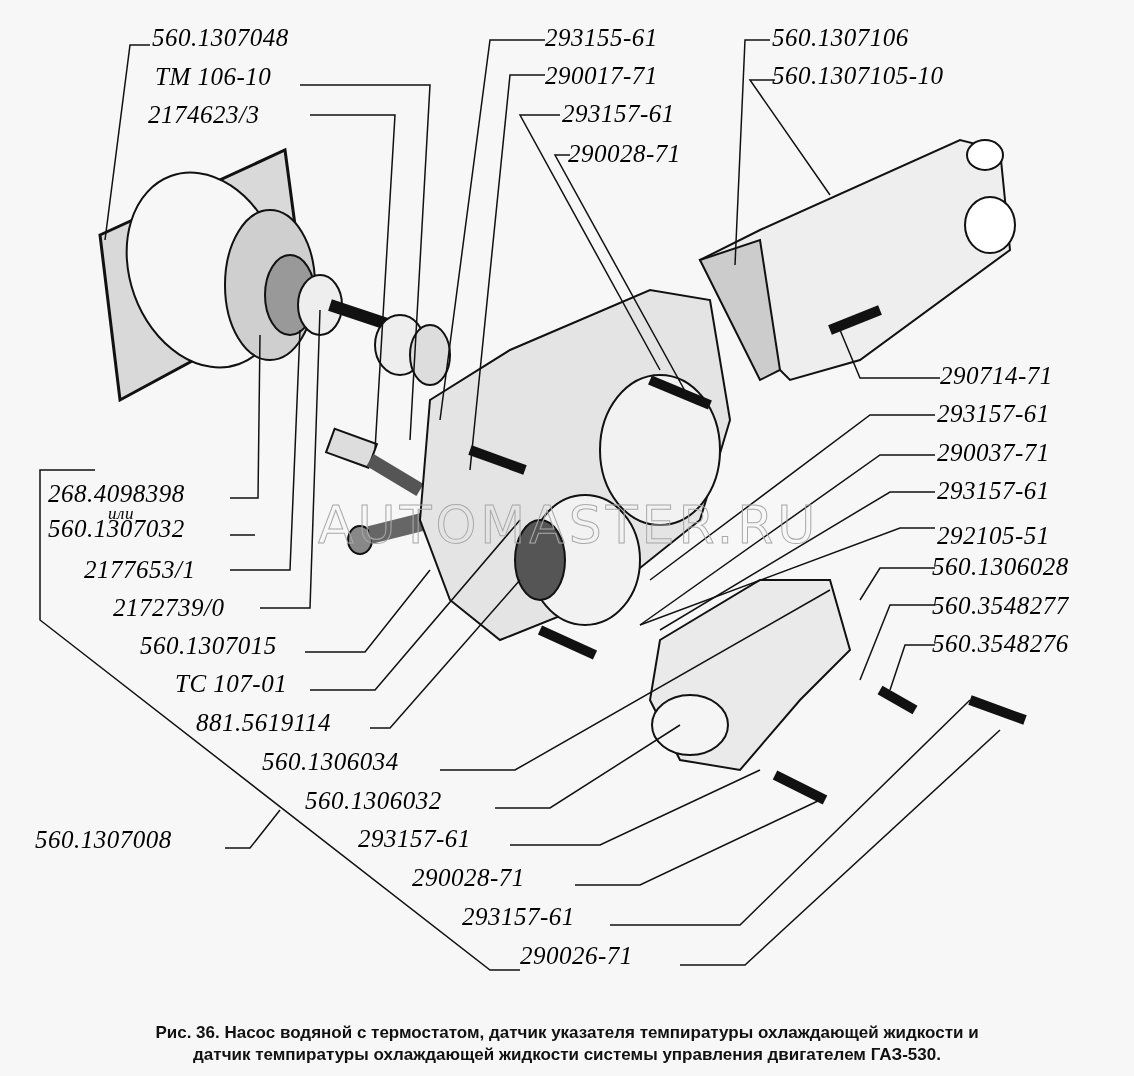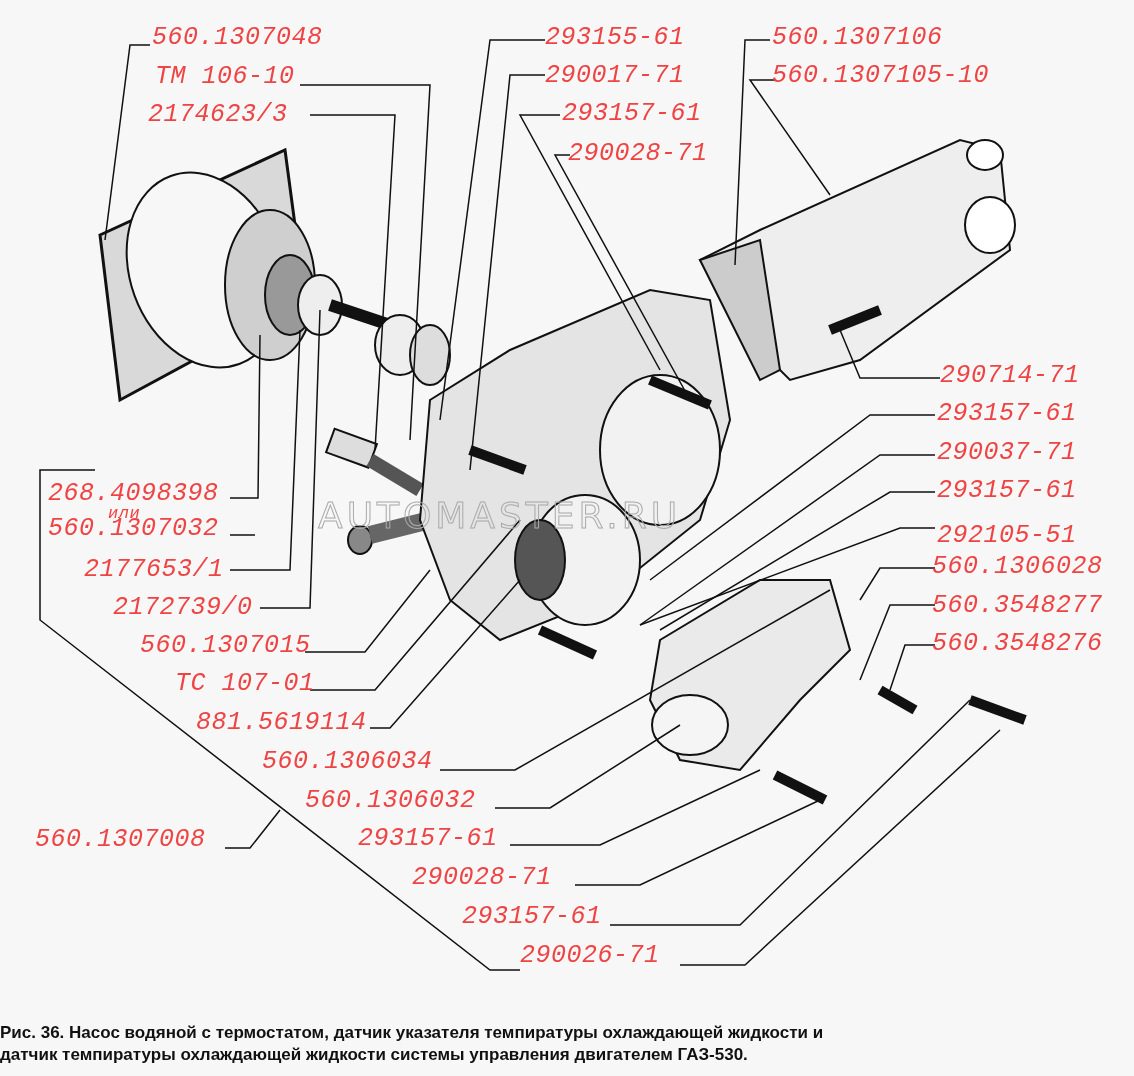--- a/index.html
+++ b/index.html
@@ -1,21 +1,21 @@
 <!DOCTYPE html>
 <html><head>
 <meta charset="utf-8">
 <style>
   html, body { margin:0; padding:0; background:#f7f7f7; }
   #canvas { position:relative; width:1134px; height:1076px; background:#f7f7f7; overflow:hidden; }
-  .lbl { position:absolute; font-family:Liberation Mono, monospace; font-style:italic; font-size:25px; color:#ef4444; white-space:nowrap; letter-spacing:0.5px; line-height:28px; }
+  .lbl { position:absolute; font-family:Liberation Serif, serif; font-style:italic; font-size:25px; color:#000000; white-space:nowrap; letter-spacing:0.5px; line-height:28px; }
   .lbl.small { font-size:17px; line-height:18px; }
   svg.art { position:absolute; left:0; top:0; }
-  .caption { position:absolute; left:0; width:1134px; top:1022px; text-align:left; font-family:"Liberation Sans", sans-serif; font-weight:bold; font-size:17px; line-height:22px; color:#111; }
-  .watermark { position:absolute; left:318px; top:495px; font-family:"DejaVu Sans", sans-serif; font-size:36px; color:transparent; -webkit-text-stroke:1px #aaa; letter-spacing:4px; }
+  .caption { position:absolute; left:0; width:1134px; top:1022px; text-align:center; font-family:"Liberation Sans", sans-serif; font-weight:bold; font-size:17px; line-height:22px; color:#111; }
+  .watermark { position:absolute; left:318px; top:495px; font-family:"DejaVu Sans", sans-serif; font-size:52px; color:transparent; -webkit-text-stroke:1px #aaa; letter-spacing:4px; }
 </style>
 </head>
 <body>
 
 <div id="canvas">
 
   <svg class="art" width="1134" height="1076" fill="none" stroke="#111" stroke-width="2">
 
     <g>
       <path d="M100 235 L285 150 L305 300 L120 400 Z" fill="#d9d9d9" stroke="#111" stroke-width="3"></path>

